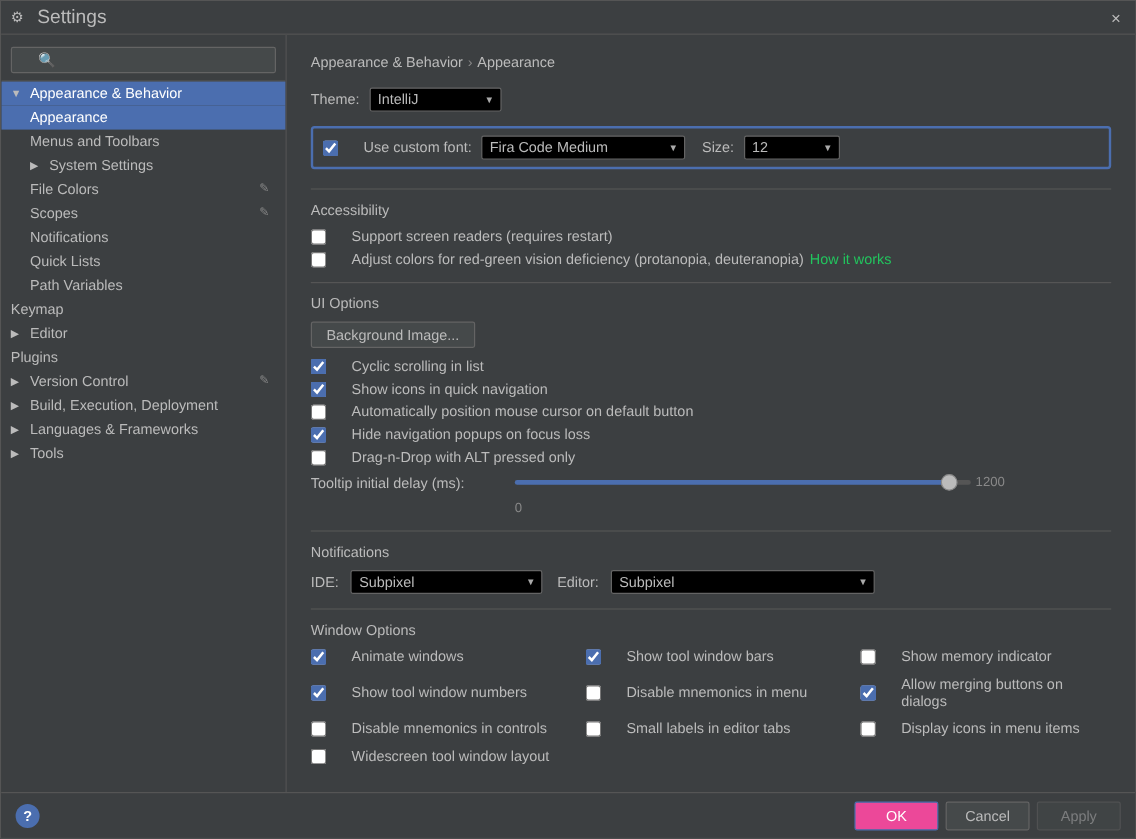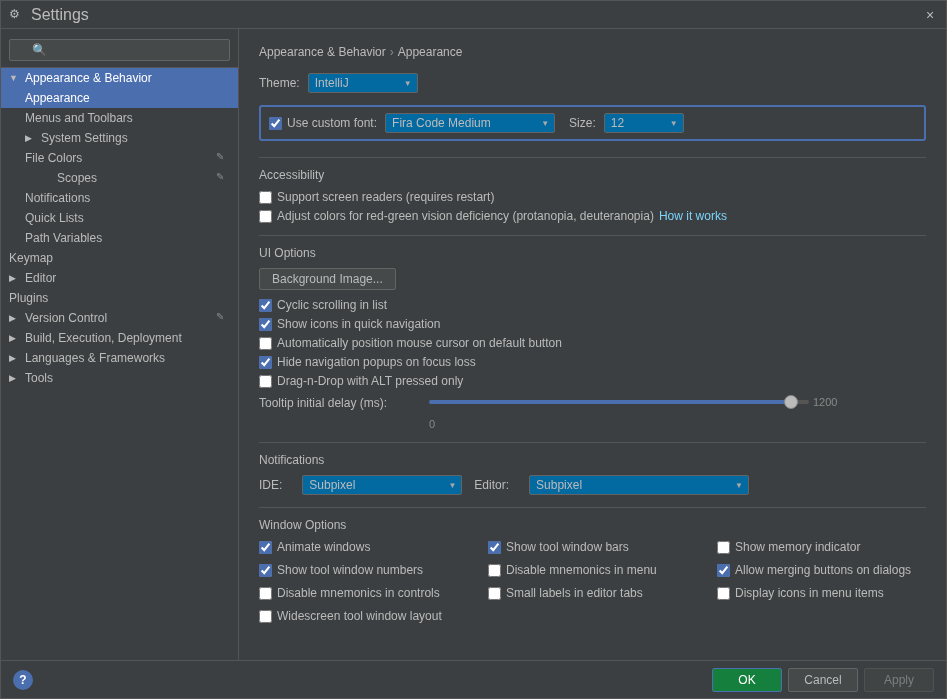--- a/index.html
+++ b/index.html
@@ -32,70 +32,70 @@
 
     
     .main { flex: 1; background: #3c3f41; overflow-y: auto; padding: 16px 20px; }
 
     .breadcrumb { font-size: 12px; color: #bbbbbb; margin-bottom: 14px; display: flex; align-items: center; gap: 4px; }
     .breadcrumb-arrow { color: #888; }
 
     
     .theme-row { display: flex; align-items: center; gap: 8px; margin-bottom: 12px; }
     .label { font-size: 12px; color: #bbbbbb; }
-    .select-box { background: #0369a1; border: 1px solid #646464; color: #bbbbbb; padding: 2px 22px 2px 6px; font-size: 12px; border-radius: 2px; cursor: pointer; appearance: none; -webkit-appearance: none; position: relative; outline: none; min-width: 110px; }
+    .select-box { background: #000000; border: 1px solid #646464; color: #bbbbbb; padding: 2px 22px 2px 6px; font-size: 12px; border-radius: 2px; cursor: pointer; appearance: none; -webkit-appearance: none; position: relative; outline: none; min-width: 110px; }
     .select-wrapper { position: relative; display: inline-block; }
     .select-arrow { position: absolute; right: 6px; top: 50%; transform: translateY(-50%); font-size: 8px; color: #aaa; pointer-events: none; }
 
     
     .font-row { display: flex; align-items: center; gap: 8px; margin-bottom: 16px; padding: 6px 8px; border: 2px solid #4b6eaf; border-radius: 3px; background: #3c3f41; }
-    .checkbox-label { display: flex; align-items: center; gap: 5px; cursor: pointer; font-size: 12px; color: #bbbbbb; }
+    .checkbox-label { display: flex; align-items: center; gap: 21px; cursor: pointer; font-size: 12px; color: #bbbbbb; }
     input[type="checkbox"] { width: 13px; height: 13px; accent-color: #4b6eaf; cursor: pointer; }
     .font-select { min-width: 170px; }
     .size-label { margin-left: 6px; }
     .size-select { min-width: 80px; }
 
     
     .section-divider { border: none; border-top: 1px solid #555; margin: 10px 0; }
     .section-title { font-size: 12px; color: #bbbbbb; margin: 10px 0 8px 0; }
 
     
     .accessibility-section { margin-bottom: 12px; }
     .check-row { display: flex; align-items: center; gap: 5px; margin-bottom: 5px; font-size: 12px; color: #bbbbbb; }
-    .link { color: #7dd3fc; cursor: pointer; text-decoration: none; }
+    .link { color: #22c55e; cursor: pointer; text-decoration: none; }
 
     
     .ui-options-section { margin-bottom: 12px; }
     .bg-button { background: #45494a; border: 1px solid #646464; color: #bbbbbb; padding: 3px 12px; font-size: 12px; border-radius: 2px; cursor: pointer; margin-bottom: 8px; }
 
     
     .slider-row { display: flex; align-items: flex-start; gap: 10px; margin: 8px 0; }
     .slider-label { font-size: 12px; color: #bbbbbb; min-width: 160px; }
     .slider { -webkit-appearance: none; appearance: none; width: 380px; height: 4px; background: linear-gradient(to right, #4b6eaf 97%, #555 97%); border-radius: 2px; outline: none; cursor: pointer; }
     .slider::-webkit-slider-thumb { -webkit-appearance: none; appearance: none; width: 14px; height: 14px; background: #bbbbbb; border-radius: 50%; cursor: pointer; border: 1px solid #888; }
     .slider-min { font-size: 11px; color: #888; }
     .slider-max { font-size: 11px; color: #888; }
     .slider-range-row { display: flex; align-items: center; gap: 4px; }
 
     
     .antialiasing-section { margin-bottom: 12px; }
     .antialiasing-row { display: flex; align-items: center; gap: 12px; }
-    .antialiasing-group { display: flex; align-items: center; gap: 20px; }
+    .antialiasing-group { display: flex; align-items: center; gap: 10px; }
 
     
     .window-options-section { }
     .window-options-grid { display: grid; grid-template-columns: 1fr 1fr 1fr; gap: 4px 20px; }
 
     
     .bottom-bar { height: 38px; background: #3c3f41; border-top: 1px solid #555; display: flex; align-items: center; justify-content: space-between; padding: 0 12px; flex-shrink: 0; }
     .bottom-left { display: flex; align-items: center; }
     .bottom-right { display: flex; align-items: center; gap: 6px; }
     .help-icon { width: 20px; height: 20px; border-radius: 50%; background: #4b6eaf; color: white; font-size: 12px; display: flex; align-items: center; justify-content: center; cursor: pointer; font-weight: bold; }
     .btn { background: #45494a; border: 1px solid #646464; color: #bbbbbb; padding: 4px 14px; font-size: 12px; border-radius: 2px; cursor: pointer; min-width: 70px; }
-    .btn-primary { background: #15803d; border-color: #4b6eaf; color: white; }
+    .btn-primary { background: #ec4899; border-color: #4b6eaf; color: white; }
     .btn-disabled { opacity: 0.5; cursor: default; }
   </style>
 </head>
 <body>
 
 <div class="window">
 
   <div class="title-bar">
     <span class="title-bar-icon">⚙</span>
     <span class="title-bar-text">Settings</span>
@@ -125,21 +125,21 @@
           <span>Menus and Toolbars</span>
         </div>
         <div class="sidebar-item sidebar-child">
           <span class="sidebar-arrow">▶</span>
           <span>System Settings</span>
         </div>
         <div class="sidebar-item sidebar-child" style="display:flex;justify-content:space-between;gap:40px;">
           <span>File Colors</span>
           <span class="icon-edit">✎</span>
         </div>
-        <div class="sidebar-item sidebar-child" style="display:flex;justify-content:space-between;margin-left:32px;">
+        <div class="sidebar-item sidebar-child" style="display:flex;justify-content:space-between;">
           <span>Scopes</span>
           <span class="icon-edit">✎</span>
         </div>
         <div class="sidebar-item sidebar-child">
           <span>Notifications</span>
         </div>
         <div class="sidebar-item sidebar-child">
           <span>Quick Lists</span>
         </div>
         <div class="sidebar-item sidebar-child">

